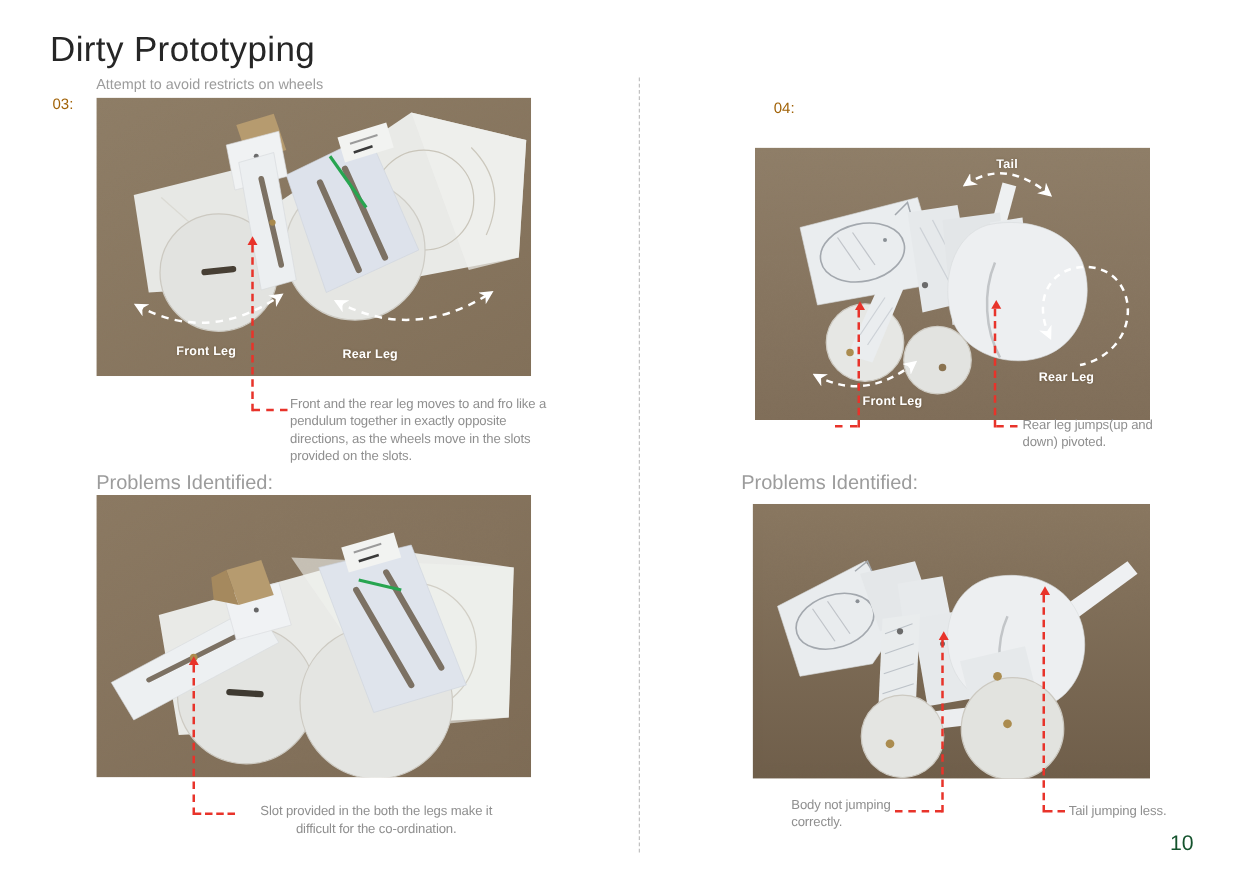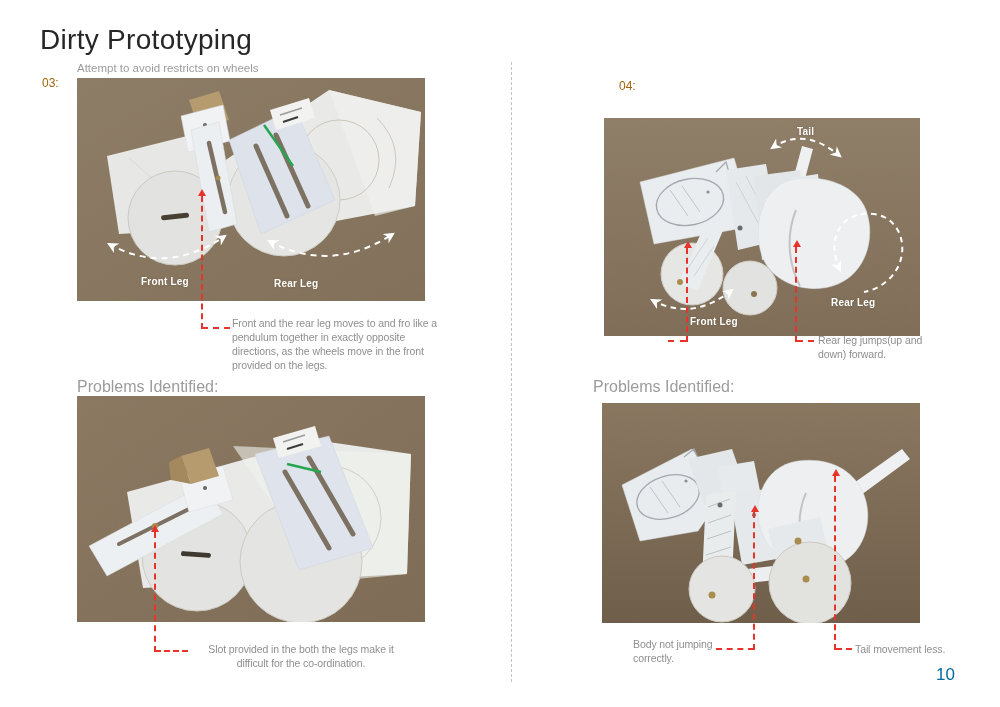--- a/index.html
+++ b/index.html
@@ -20,21 +20,21 @@
   figure.photo svg{display:block;width:100%;height:100%;}
   .ph-label{position:absolute;color:#fff;font-weight:bold;font-size:10px;letter-spacing:.2px;
             text-shadow:0 0 2px rgba(80,60,30,.45);white-space:nowrap;}
   .caption{font-size:10.5px;line-height:14px;color:var(--gray-cap);letter-spacing:-.1px;}
   .problems{font-size:16px;color:var(--gray-head);}
   .red-v{width:0;border-left:2px dashed var(--red);z-index:5;}
   .red-h{height:0;border-top:2px dashed var(--red);z-index:5;}
   .red-arrow{width:0;height:0;border-left:4px solid transparent;border-right:4px solid transparent;
              border-bottom:7px solid var(--red);z-index:6;}
   #divider{left:511px;top:62px;height:620px;width:0;border-left:1px dashed #c2c2c2;}
-  #pagenum{left:936px;top:665px;font-size:17px;color:#0369a1;}
+  #pagenum{left:936px;top:665px;font-size:17px;color:#14532d;}
 </style>
 </head>
 <body>
 
 <div id="page">
 
   <h1 id="title" class="abs">Dirty Prototyping</h1>
   <div class="abs subtitle">Attempt to avoid restricts on wheels</div>
 
   <div id="lbl03" class="abs idx">03:</div>
@@ -235,48 +235,48 @@
       <circle cx="208" cy="180" r="41" fill="#e2e3df" stroke="#ccc9c1" stroke-width="1"></circle>
 
       <circle cx="110" cy="192" r="3.5" fill="#ab8c4f"></circle>
       <circle cx="204" cy="176" r="3.5" fill="#ab8c4f"></circle>
       <circle cx="196" cy="138" r="3.5" fill="#ab8c4f"></circle>
       <circle cx="118" cy="102" r="2.5" fill="#6b6b6b"></circle>
       <circle cx="152" cy="112" r="2" fill="#6b6b6b"></circle>
     </svg>
   </figure>
 
-  <div class="abs caption" style="left:232px;top:316px;width:208px;">Front and the rear leg moves to and fro like a pendulum together in exactly opposite directions, as the wheels move in the front provided on the legs.</div>
+  <div class="abs caption" style="left:232px;top:316px;width:208px;">Front and the rear leg moves to and fro like a pendulum together in exactly opposite directions, as the wheels move in the slots provided on the slots.</div>
   <div class="abs red-arrow" style="left:198px;top:189px;"></div>
   <div class="abs red-v" style="left:201px;top:196px;height:133px;"></div>
   <div class="abs red-h" style="left:202px;top:327px;width:28px;"></div>
 
   <div class="abs problems" style="left:77px;top:378px;">Problems Identified:</div>
 
   <div class="abs caption" style="left:196px;top:642px;width:210px;text-align:center;">Slot provided in the both the legs make it difficult for the co-ordination.</div>
   <div class="abs red-arrow" style="left:151px;top:525px;"></div>
   <div class="abs red-v" style="left:154px;top:532px;height:120px;"></div>
   <div class="abs red-h" style="left:155px;top:650px;width:33px;"></div>
 
   <div class="abs red-arrow" style="left:684px;top:241px;"></div>
   <div class="abs red-v" style="left:686px;top:248px;height:94px;"></div>
   <div class="abs red-h" style="left:668px;top:340px;width:18px;"></div>
 
-  <div class="abs caption" style="left:818px;top:333px;width:115px;">Rear leg jumps(up and down) forward.</div>
+  <div class="abs caption" style="left:818px;top:333px;width:115px;">Rear leg jumps(up and down) pivoted.</div>
   <div class="abs red-arrow" style="left:793px;top:240px;"></div>
   <div class="abs red-v" style="left:795px;top:247px;height:95px;"></div>
   <div class="abs red-h" style="left:797px;top:340px;width:17px;"></div>
 
   <div class="abs problems" style="left:593px;top:378px;">Problems Identified:</div>
 
   <div class="abs caption" style="left:633px;top:637px;width:110px;">Body not jumping correctly.</div>
   <div class="abs red-arrow" style="left:751px;top:505px;"></div>
   <div class="abs red-v" style="left:753px;top:512px;height:138px;"></div>
   <div class="abs red-h" style="left:716px;top:648px;width:38px;"></div>
 
-  <div class="abs caption" style="left:855px;top:642px;width:120px;">Tail movement less.</div>
+  <div class="abs caption" style="left:855px;top:642px;width:120px;">Tail jumping less.</div>
   <div class="abs red-arrow" style="left:832px;top:469px;"></div>
   <div class="abs red-v" style="left:834px;top:476px;height:174px;"></div>
   <div class="abs red-h" style="left:836px;top:648px;width:16px;"></div>
 
   <div id="divider" class="abs"></div>
   <div id="pagenum" class="abs">10</div>
 </div>
 
 </body></html>

